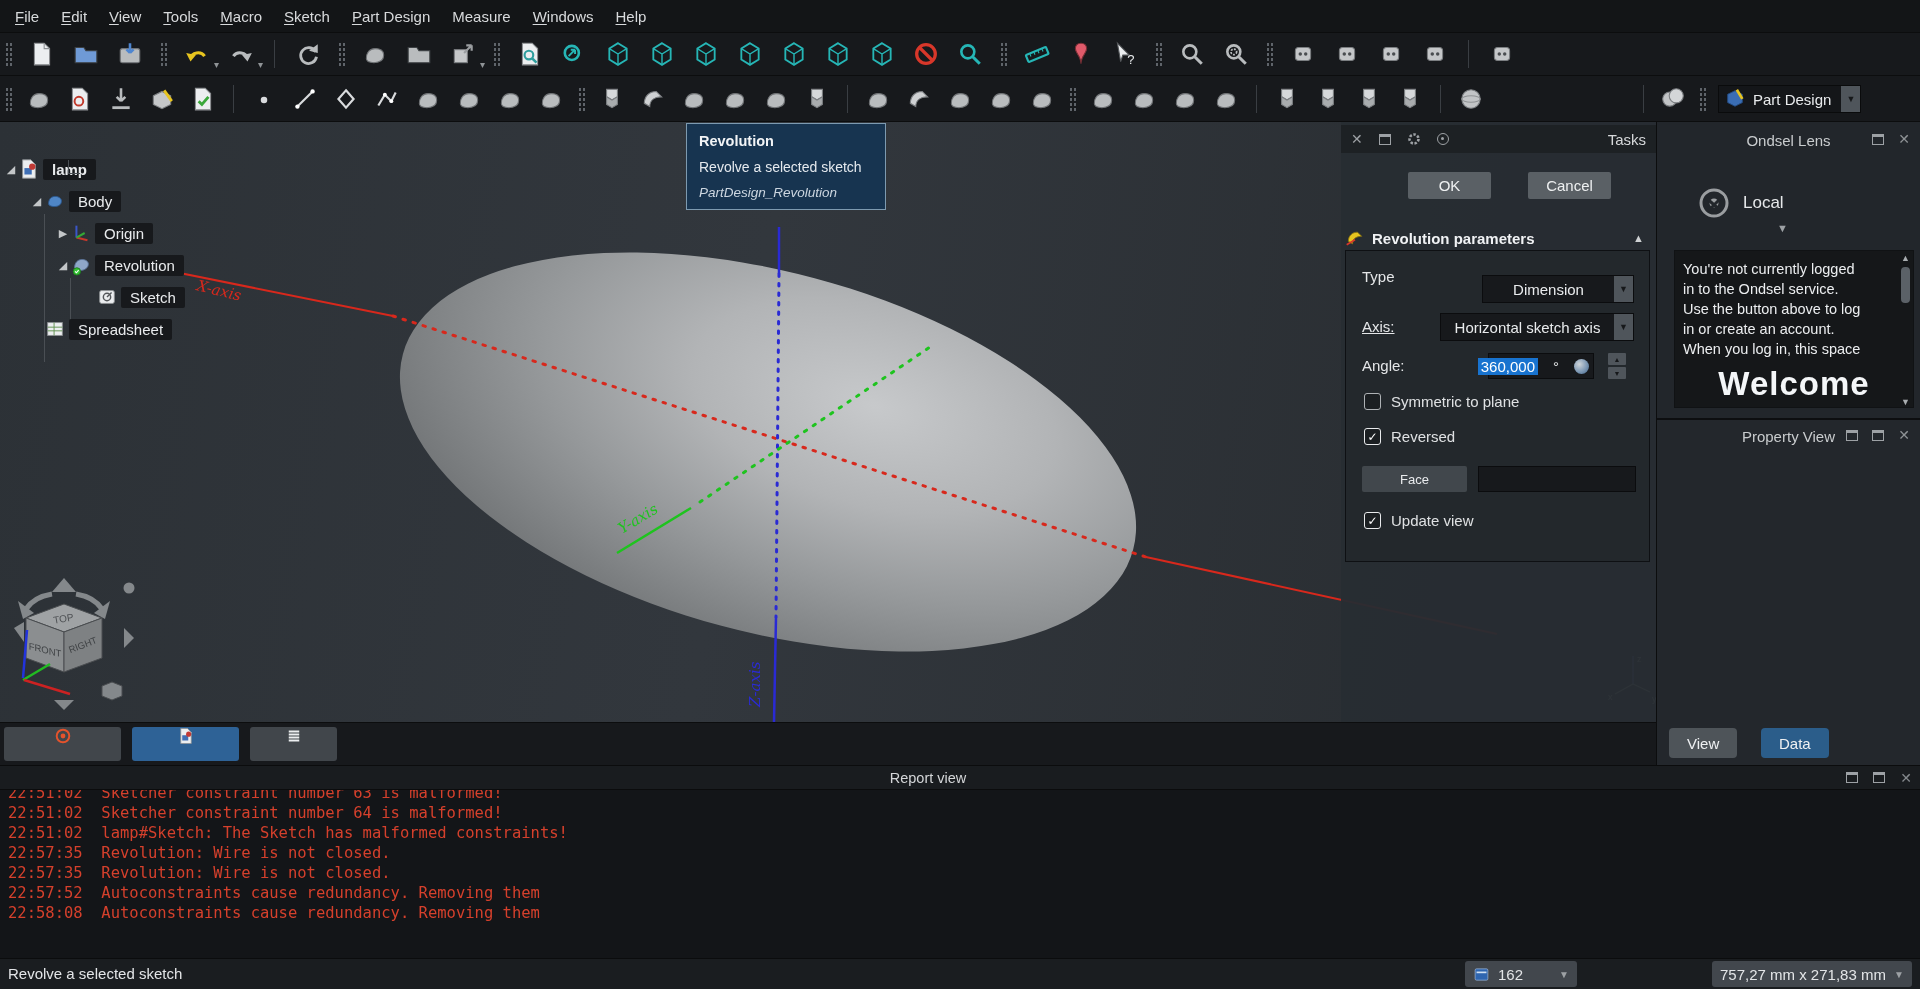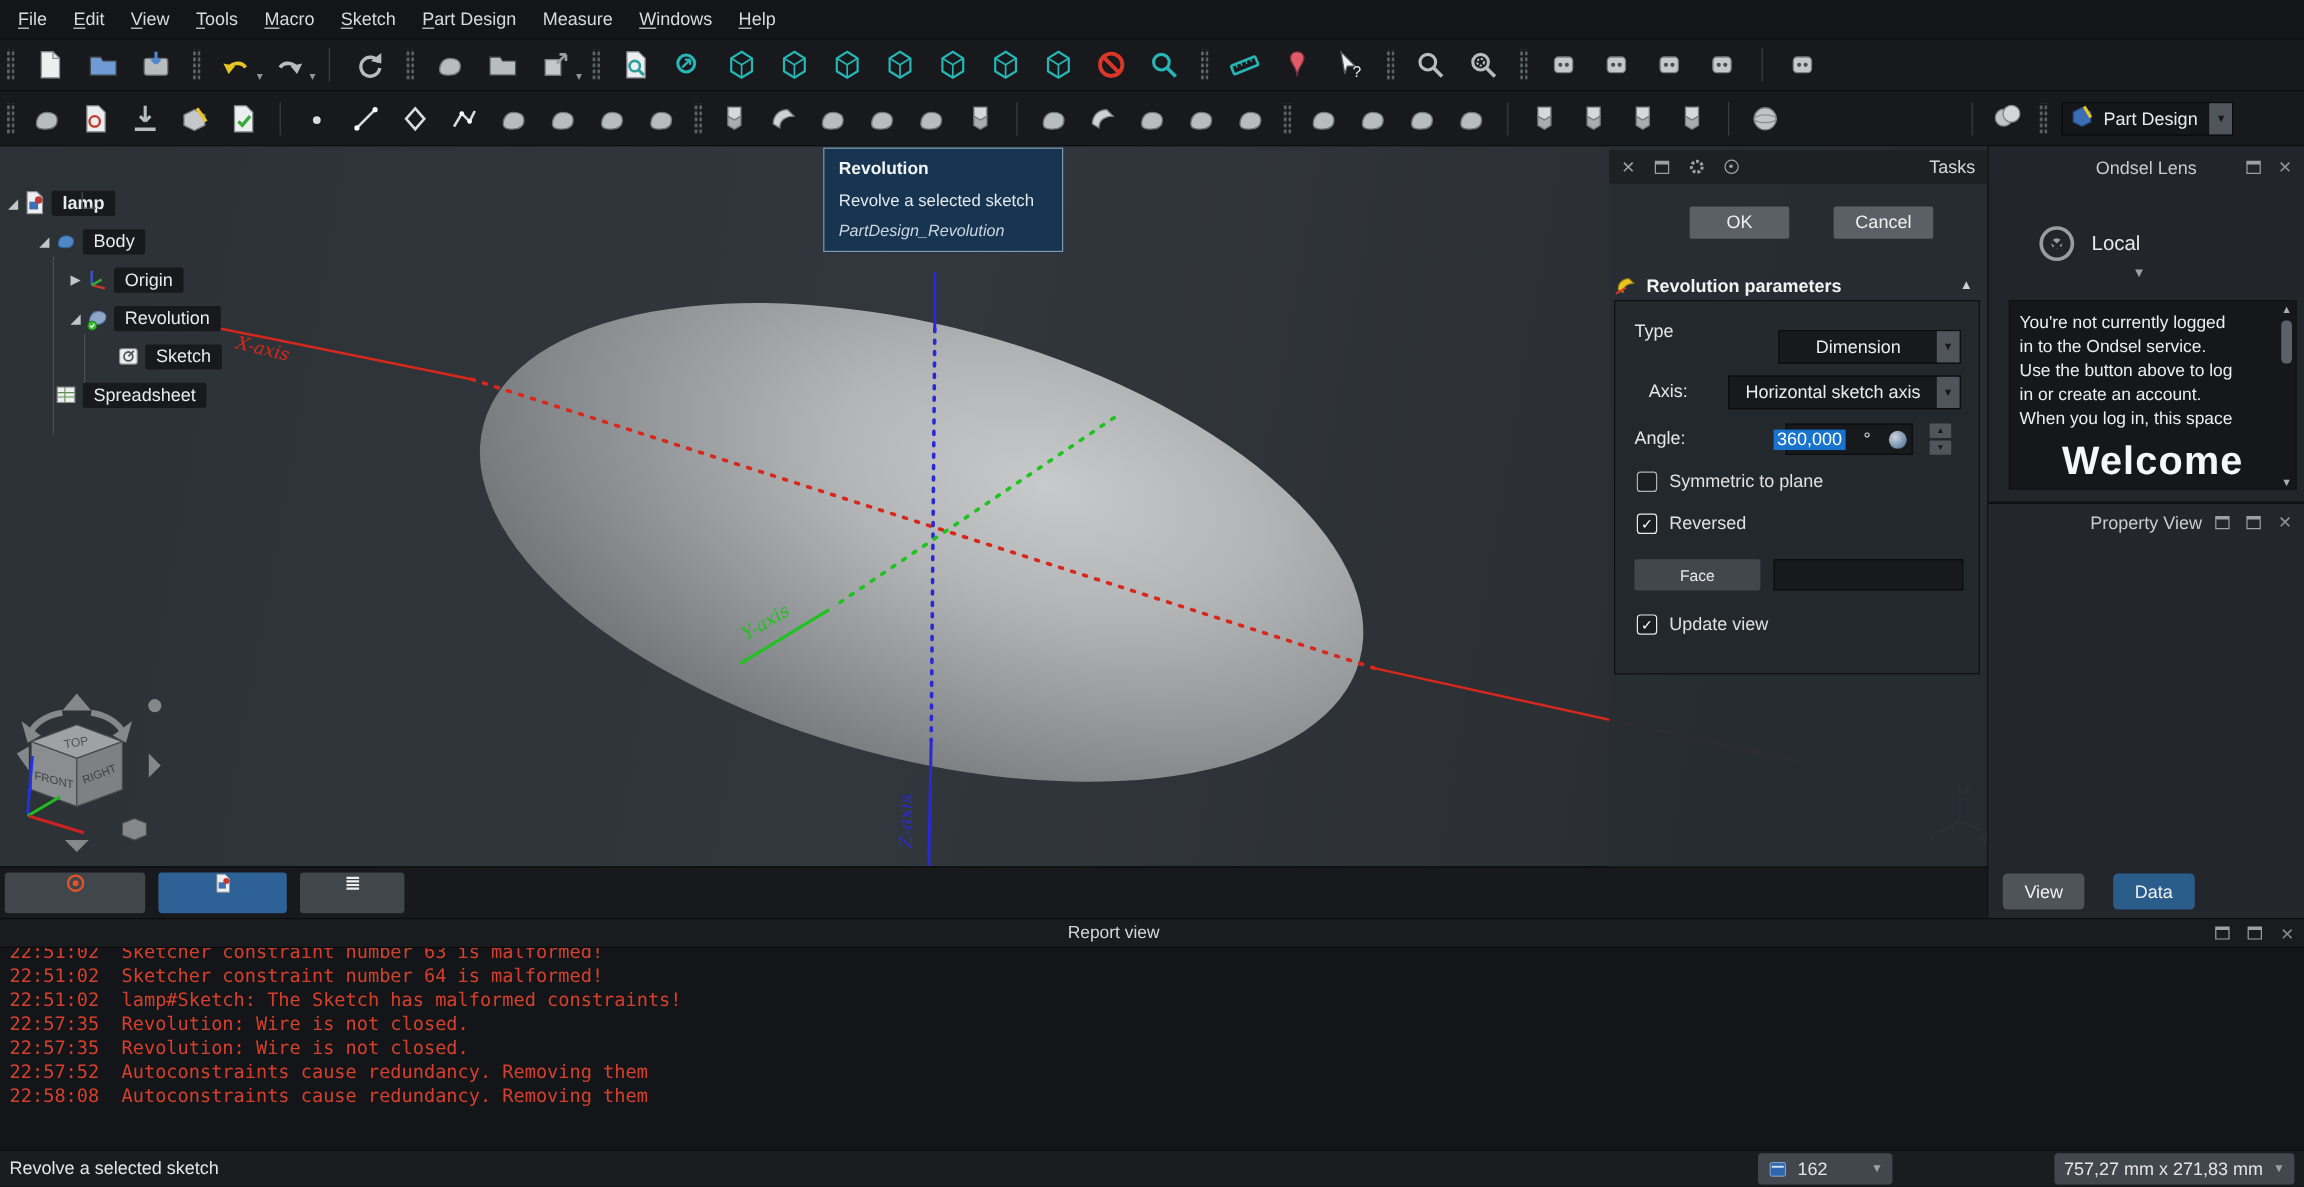--- a/index.html
+++ b/index.html
@@ -705,21 +705,21 @@
         <span class="collapse">▲</span>
       </div>
 
       <div id="rev-box">
         <span class="fld-label" style="left:16px;top:17px;">Type</span>
         <div class="combo" style="left:136px;top:24px;width:152px;">
           <span class="val">Dimension</span>
           <span class="arrow-btn">▼</span>
         </div>
 
-        <span class="fld-label" style="left:28px;top:67px;">Axis:</span>
+        <span class="fld-label" style="left:16px;top:67px;text-decoration:underline;">Axis:</span>
         <div class="combo" style="left:94px;top:62px;width:194px;">
           <span class="val">Horizontal sketch axis</span>
           <span class="arrow-btn">▼</span>
         </div>
 
         <span class="fld-label" style="left:16px;top:106px;">Angle:</span>
         <div class="spinfield" style="left:142px;top:102px;width:106px;gap:15px;">
           <span class="chip">360,000</span>
           <span class="deg">°</span>
           <span class="globe"></span>

